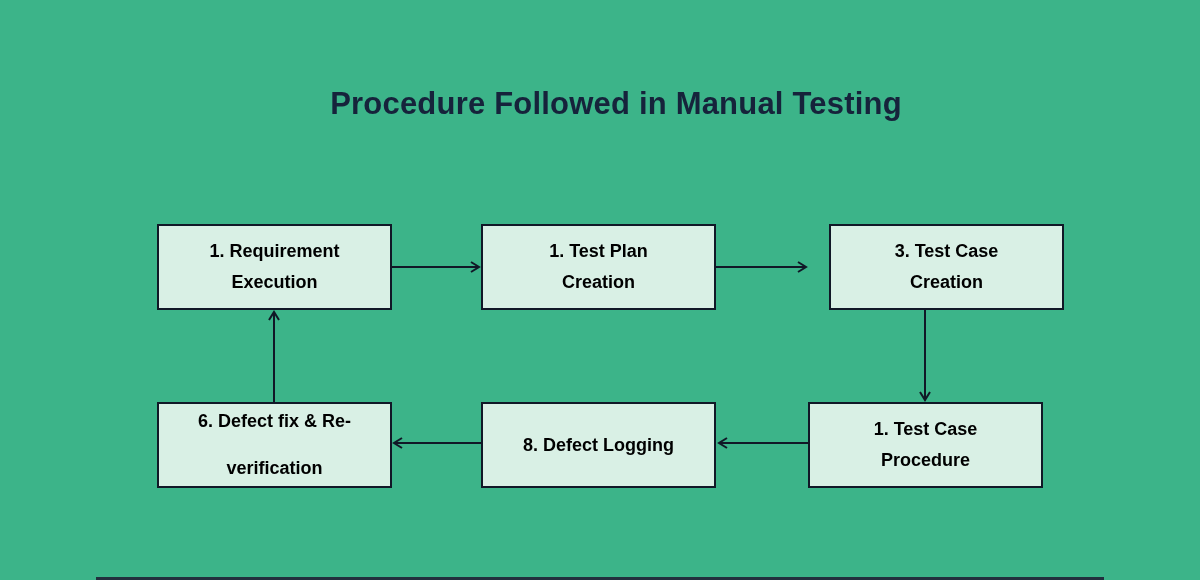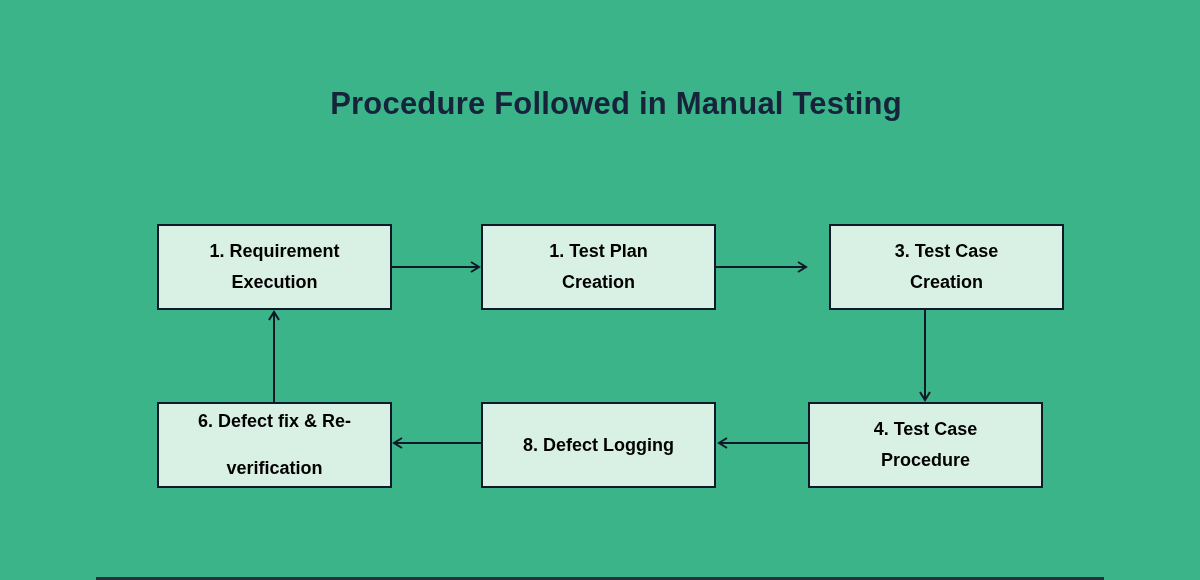--- a/index.html
+++ b/index.html
@@ -102,21 +102,21 @@
     <span>1. Test Plan</span>
     <span>Creation</span>
   </div>
 
   <div class="step-box" id="box-3">
     <span>3. Test Case</span>
     <span>Creation</span>
   </div>
 
   <div class="step-box" id="box-4">
-    <span>4. Test Case</span>
+    <span>1. Test Case</span>
     <span>Procedure</span>
   </div>
 
   <div class="step-box" id="box-5">
     <span>8. Defect Logging</span>
   </div>
 
   <div class="step-box" id="box-6">
     <span>6. Defect fix &amp; Re-</span>
     <span>verification</span>

